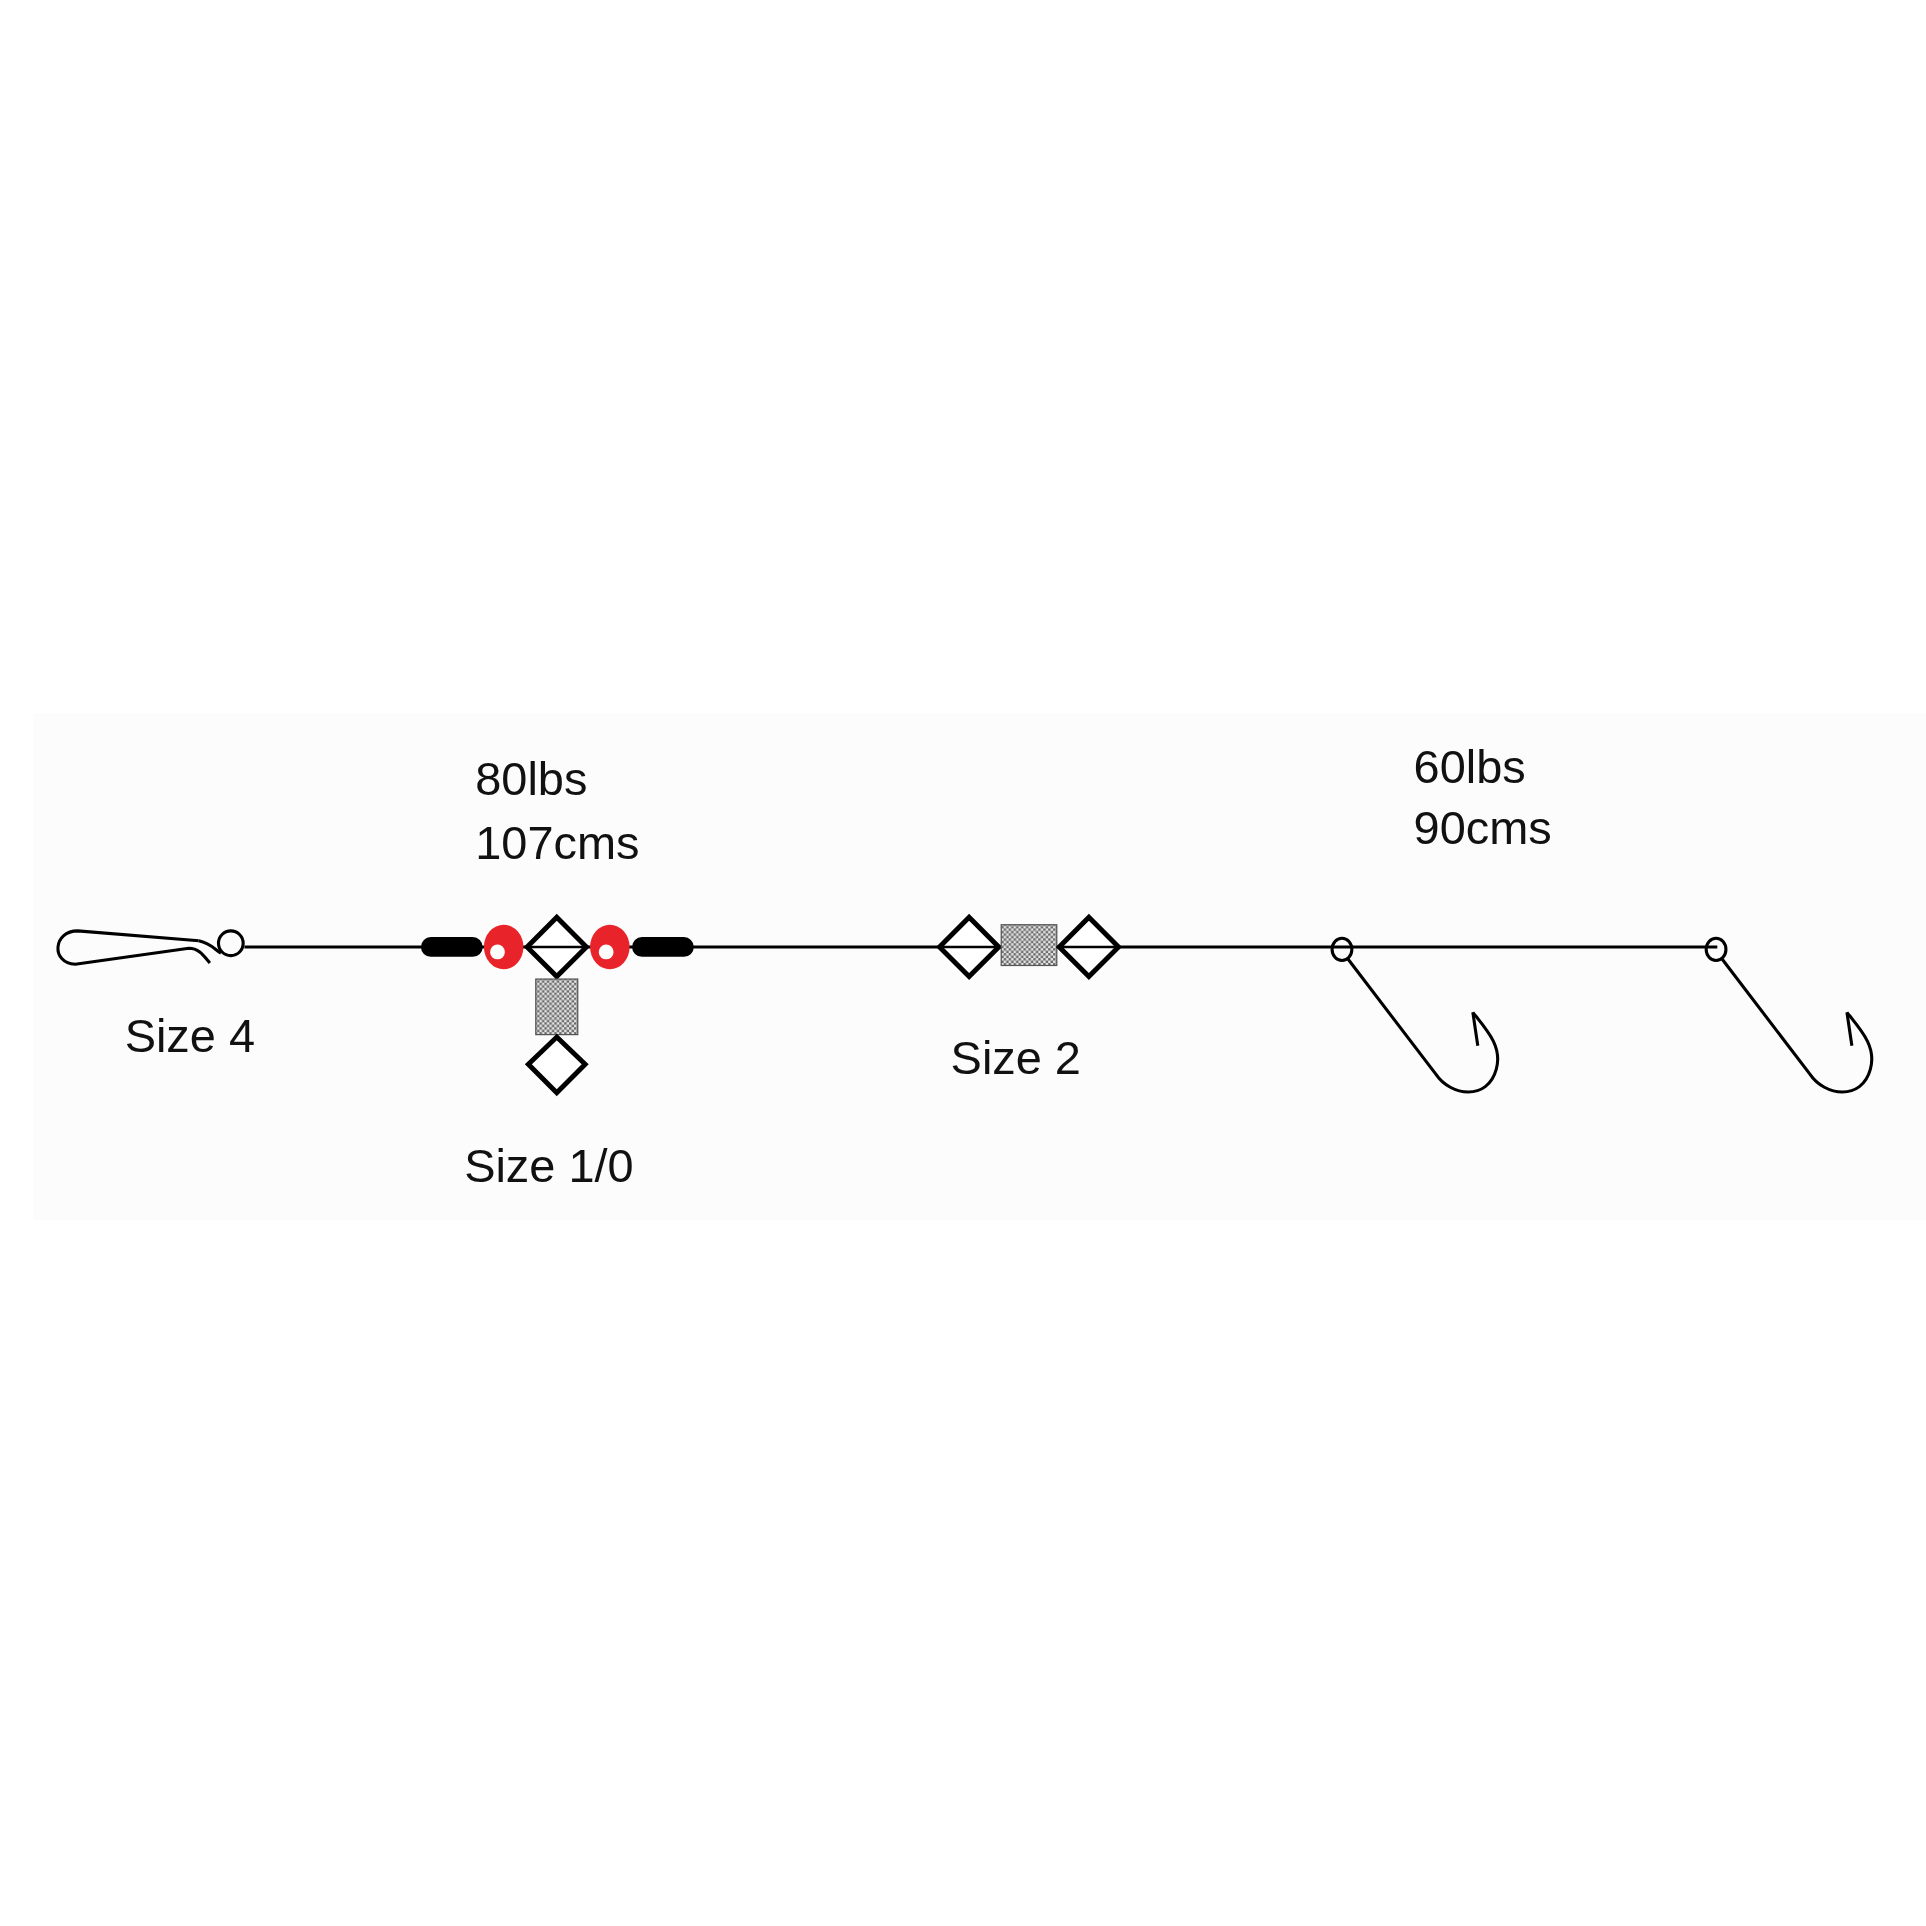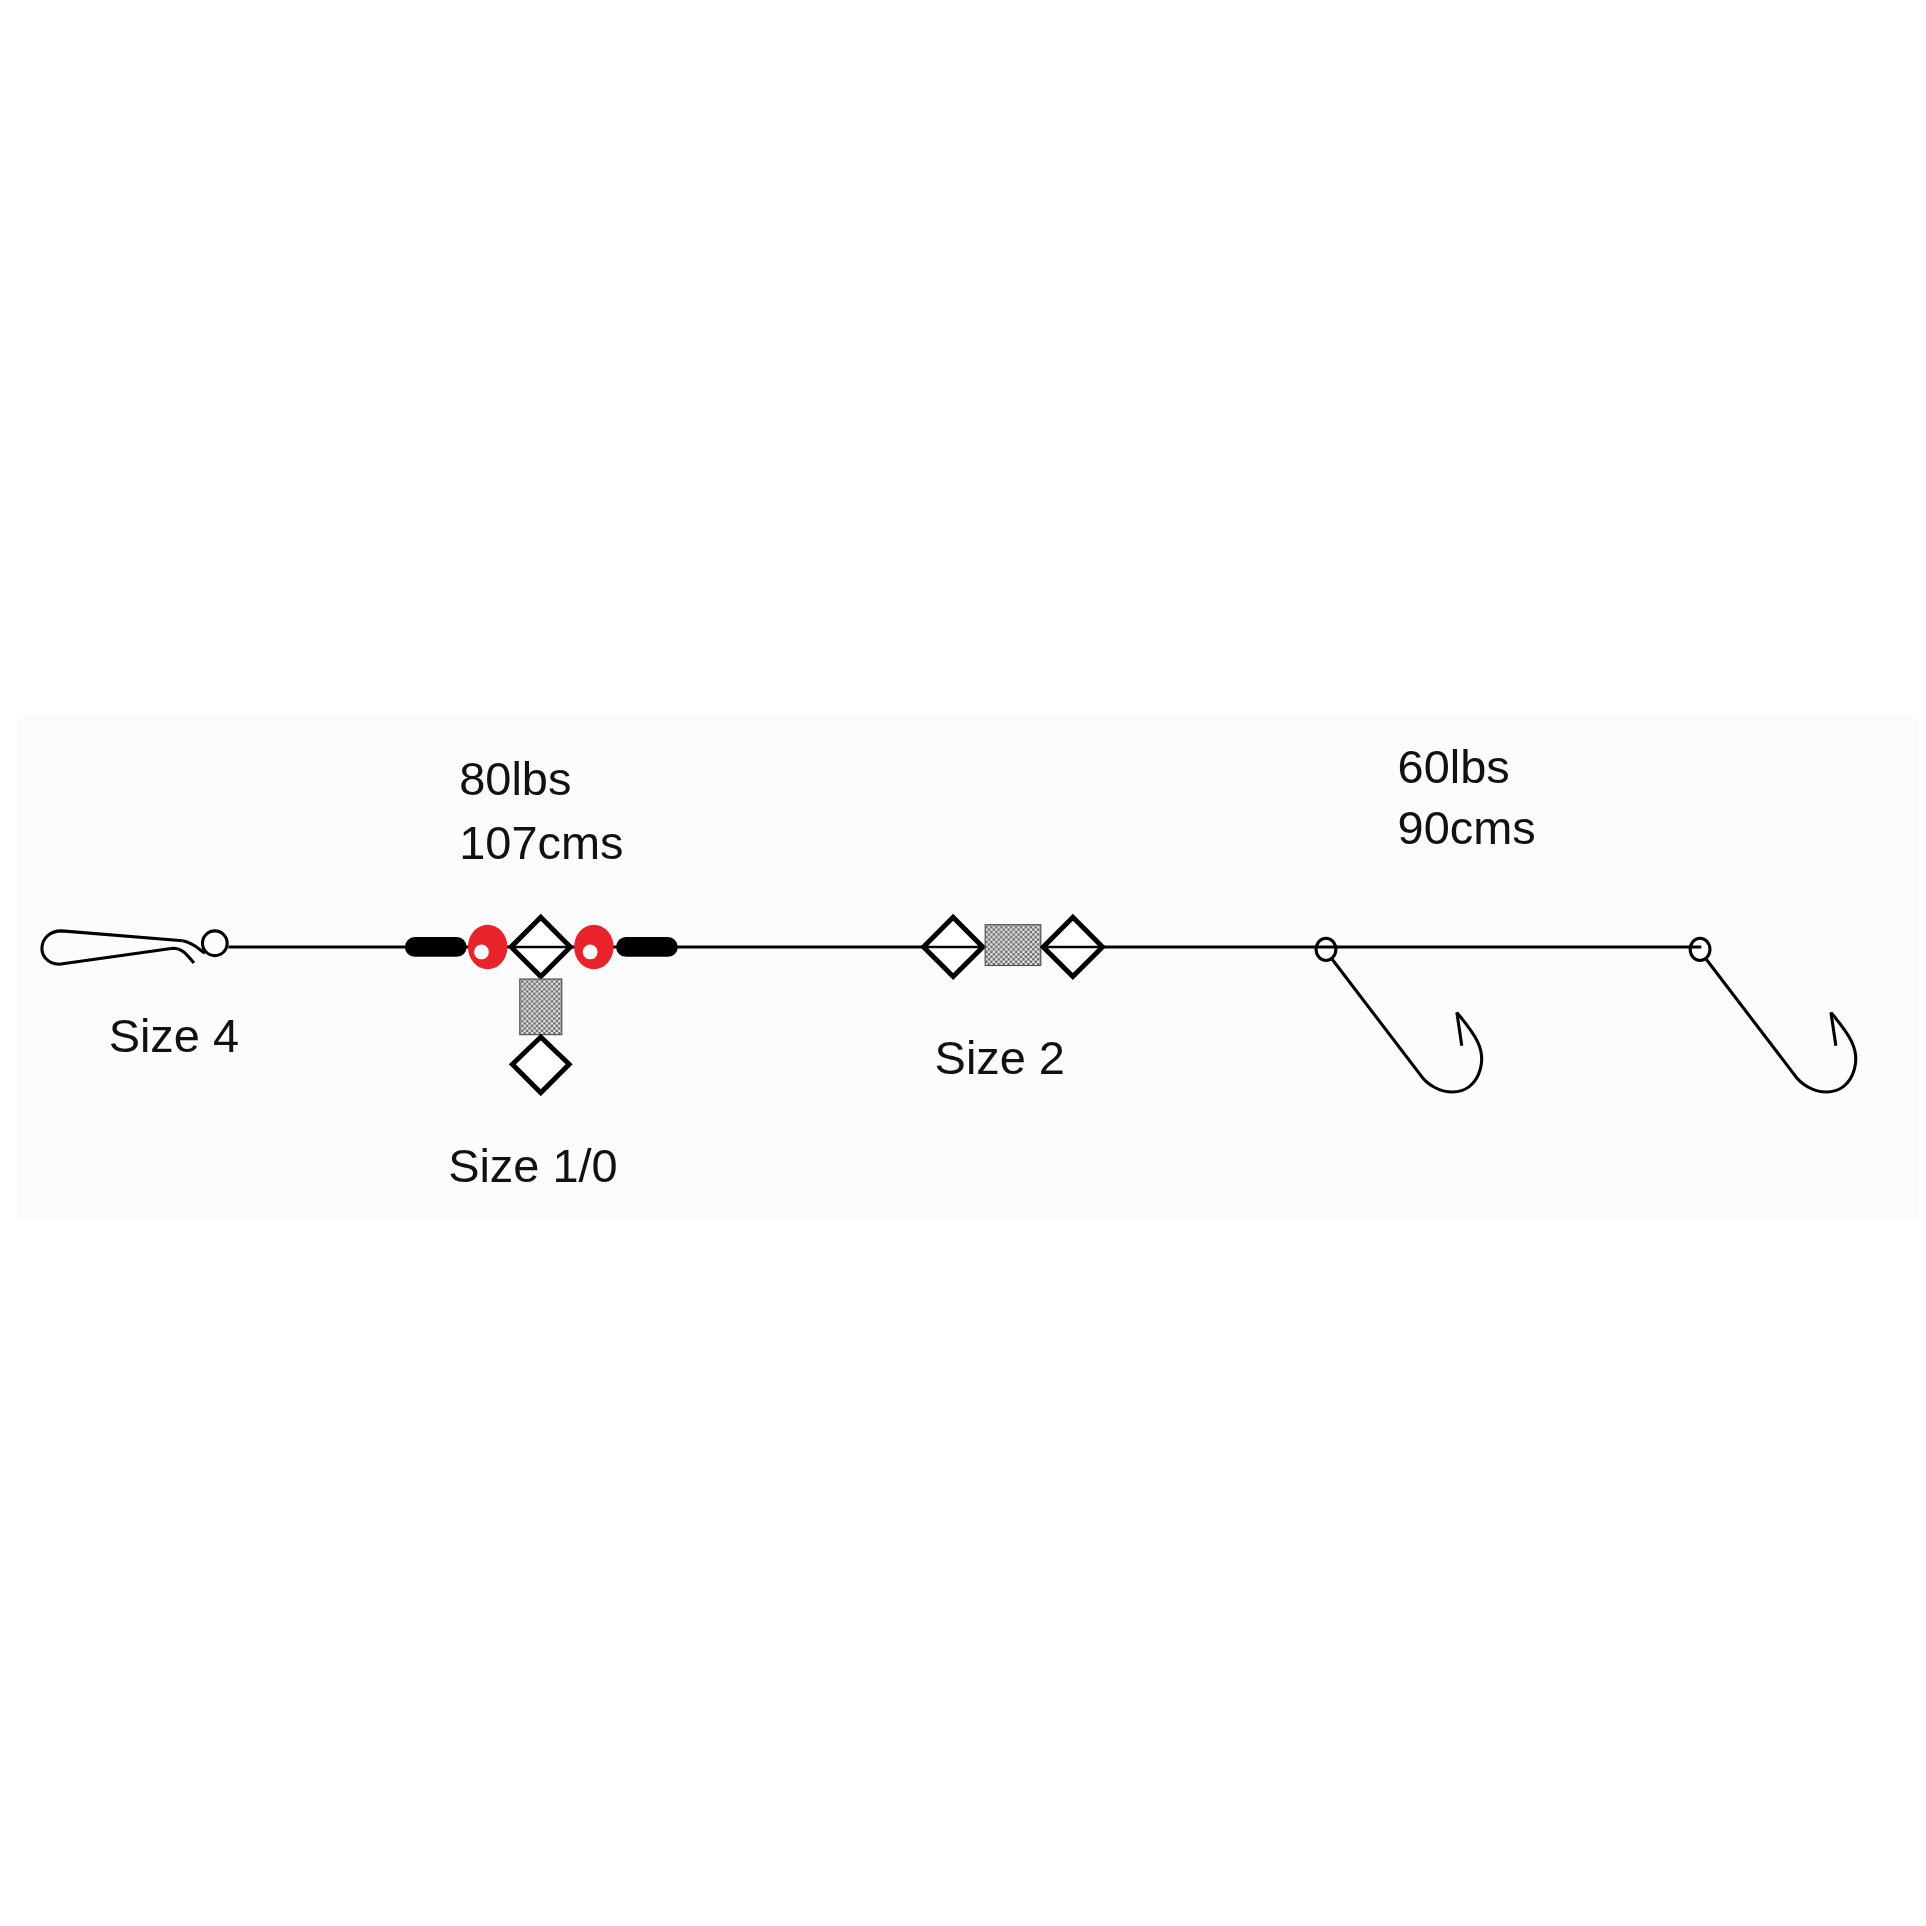--- a/index.html
+++ b/index.html
@@ -1,17 +1,17 @@
 <!DOCTYPE html>
 <html style="font-size:7.7px"><head>
   <meta charset="utf-8">
   <style>
     html, body { margin: 0; padding: 0; background: #ffffff; }
     body { width: 1926px; height: 1926px; overflow: hidden; position: relative; }
-    #stage { position: absolute; left: 0; top: 0; width: 1798px; height: 1926px; }
+    #stage { position: absolute; left: 16px; top: 0; width: 1798px; height: 1926px; }
     svg { display: block; }
     .lbl { font-family: "Liberation Sans", sans-serif; fill: #111111; font-size: 38px; }
   </style>
 </head>
 <body>
 
 <div id="stage">
   <svg width="1926" height="1926" viewBox="0 0 1560 1560" xmlns="http://www.w3.org/2000/svg">
     <defs>
       <pattern id="checker" width="4" height="4" patternUnits="userSpaceOnUse">

